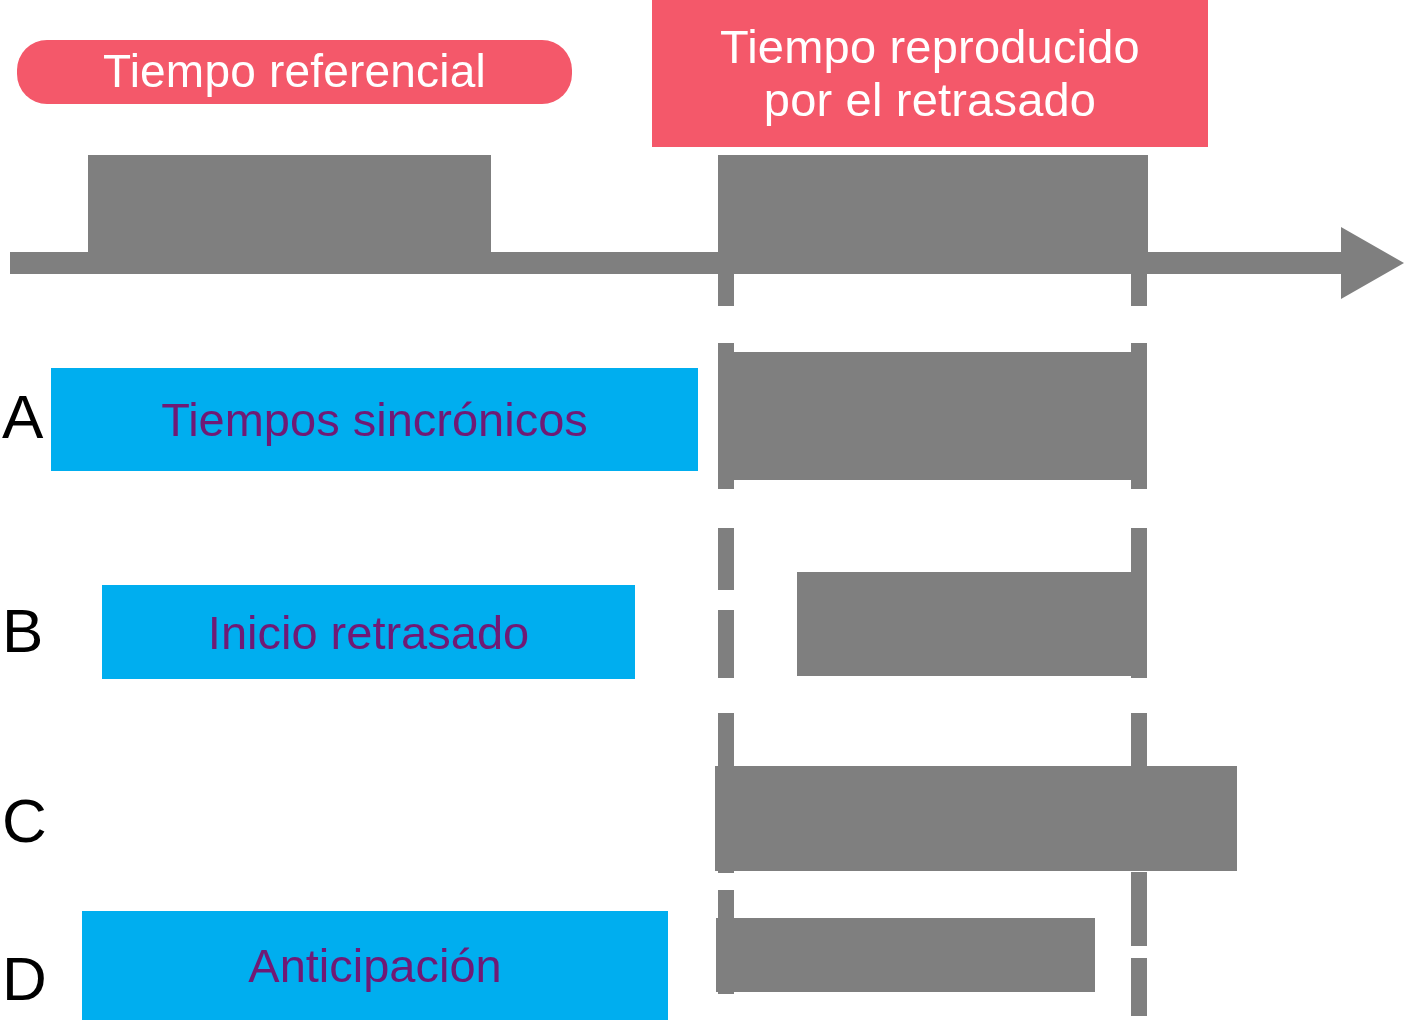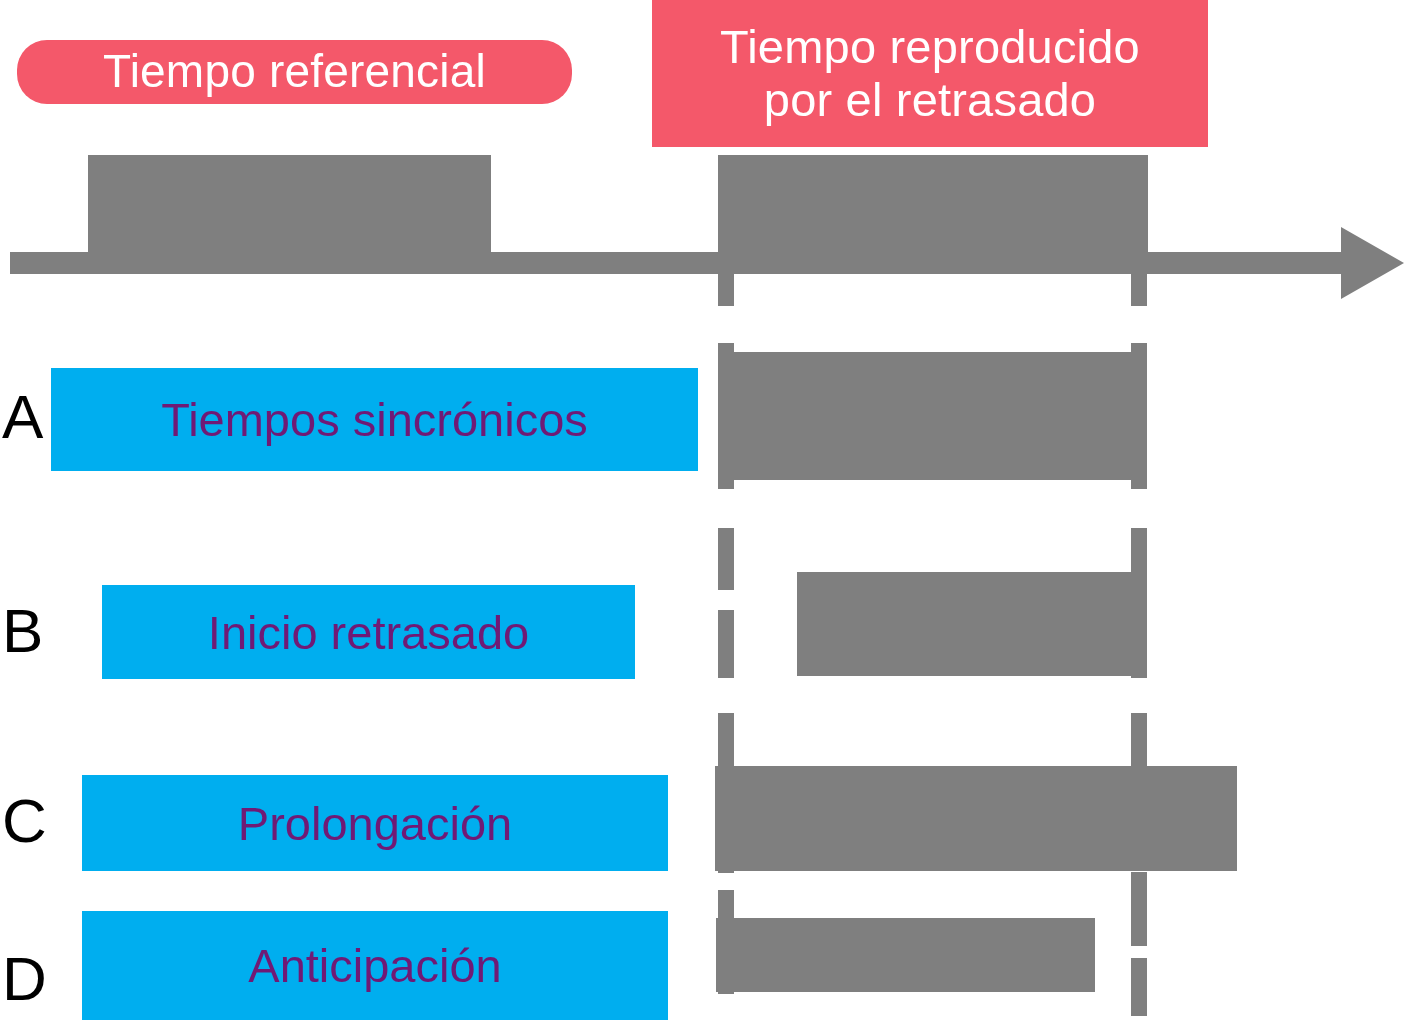--- a/index.html
+++ b/index.html
@@ -140,21 +140,20 @@
   <div class="abs tick guide-right" id="tick-a-r"></div>
 
   <div class="abs rowletter" id="letter-b">B</div>
   <div class="abs bluebox" id="blue-b">Inicio retrasado</div>
   <div class="abs graybar" id="bar-b"></div>
   <div class="abs tick guide-left" id="tick-b-l1"></div>
   <div class="abs tick guide-left" id="tick-b-l2"></div>
   <div class="abs tick guide-right" id="tick-b-r1"></div>
 
   <div class="abs rowletter" id="letter-c">C</div>
-  <div class="abs bluebox" id="blue-c">Prolongación</div>
   <div class="abs graybar" id="bar-c"></div>
   <div class="abs tick guide-left" id="tick-c-l"></div>
   <div class="abs tick guide-right" id="tick-c-r1"></div>
   <div class="abs tick guide-right" id="tick-c-r2"></div>
 
   <div class="abs rowletter" id="letter-d">D</div>
   <div class="abs bluebox" id="blue-d">Anticipación</div>
   <div class="abs graybar" id="bar-d"></div>
   <div class="abs tick guide-left" id="tick-d-l"></div>
   <div class="abs tick guide-right" id="tick-d-r1"></div>

